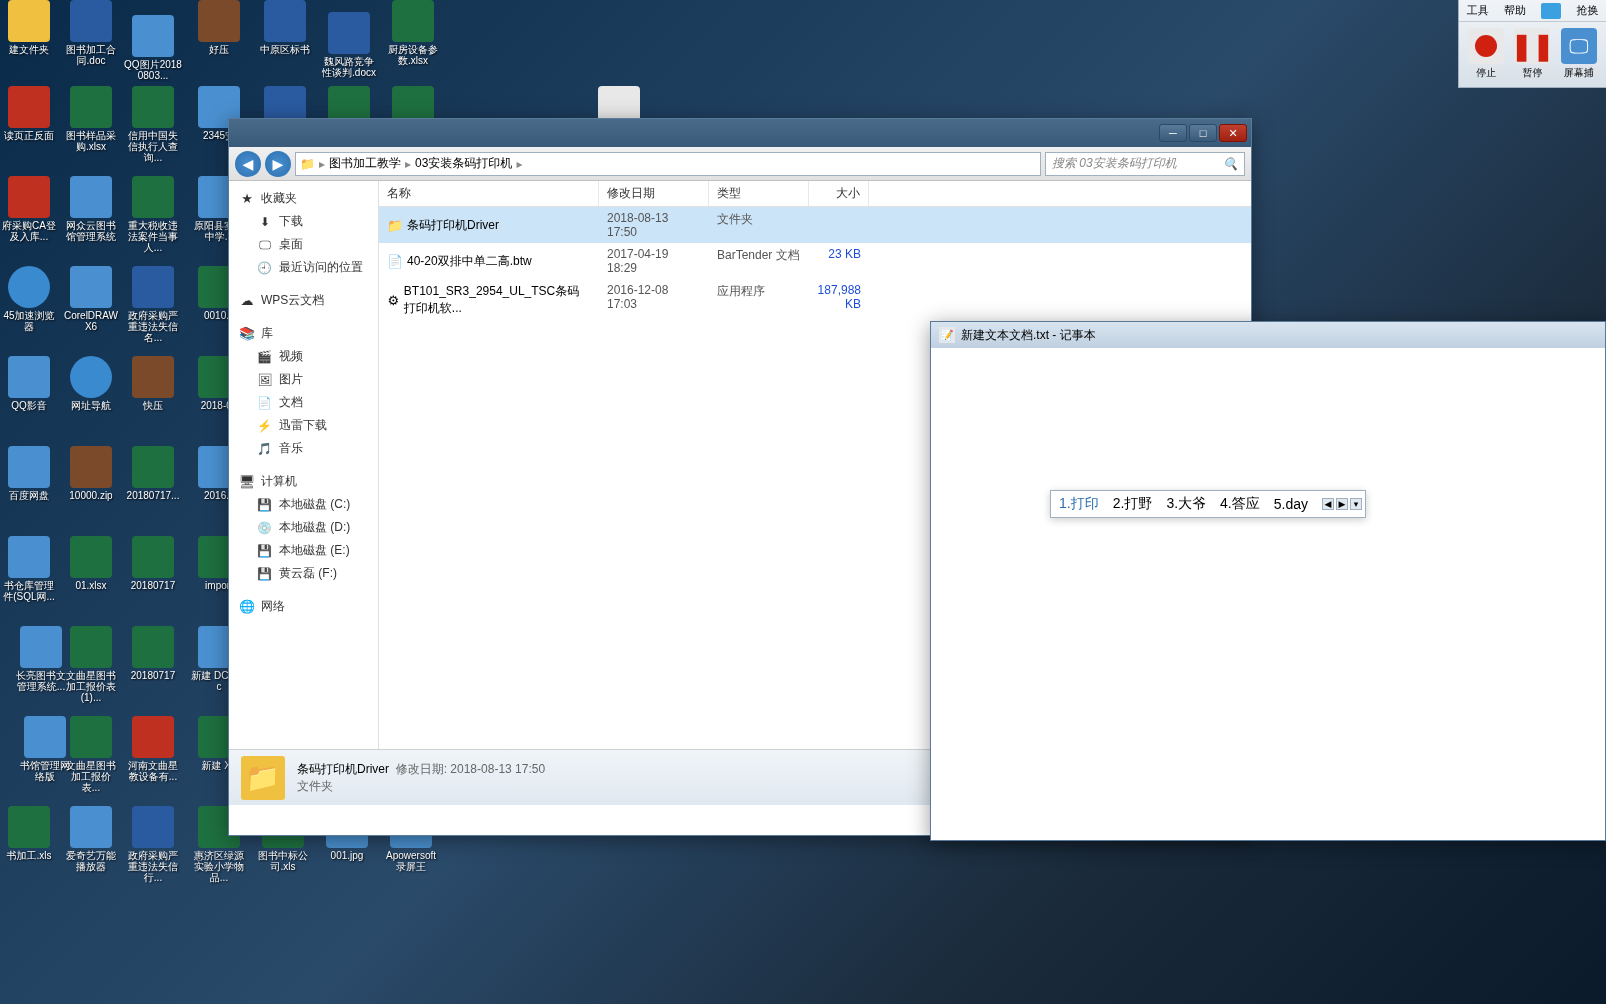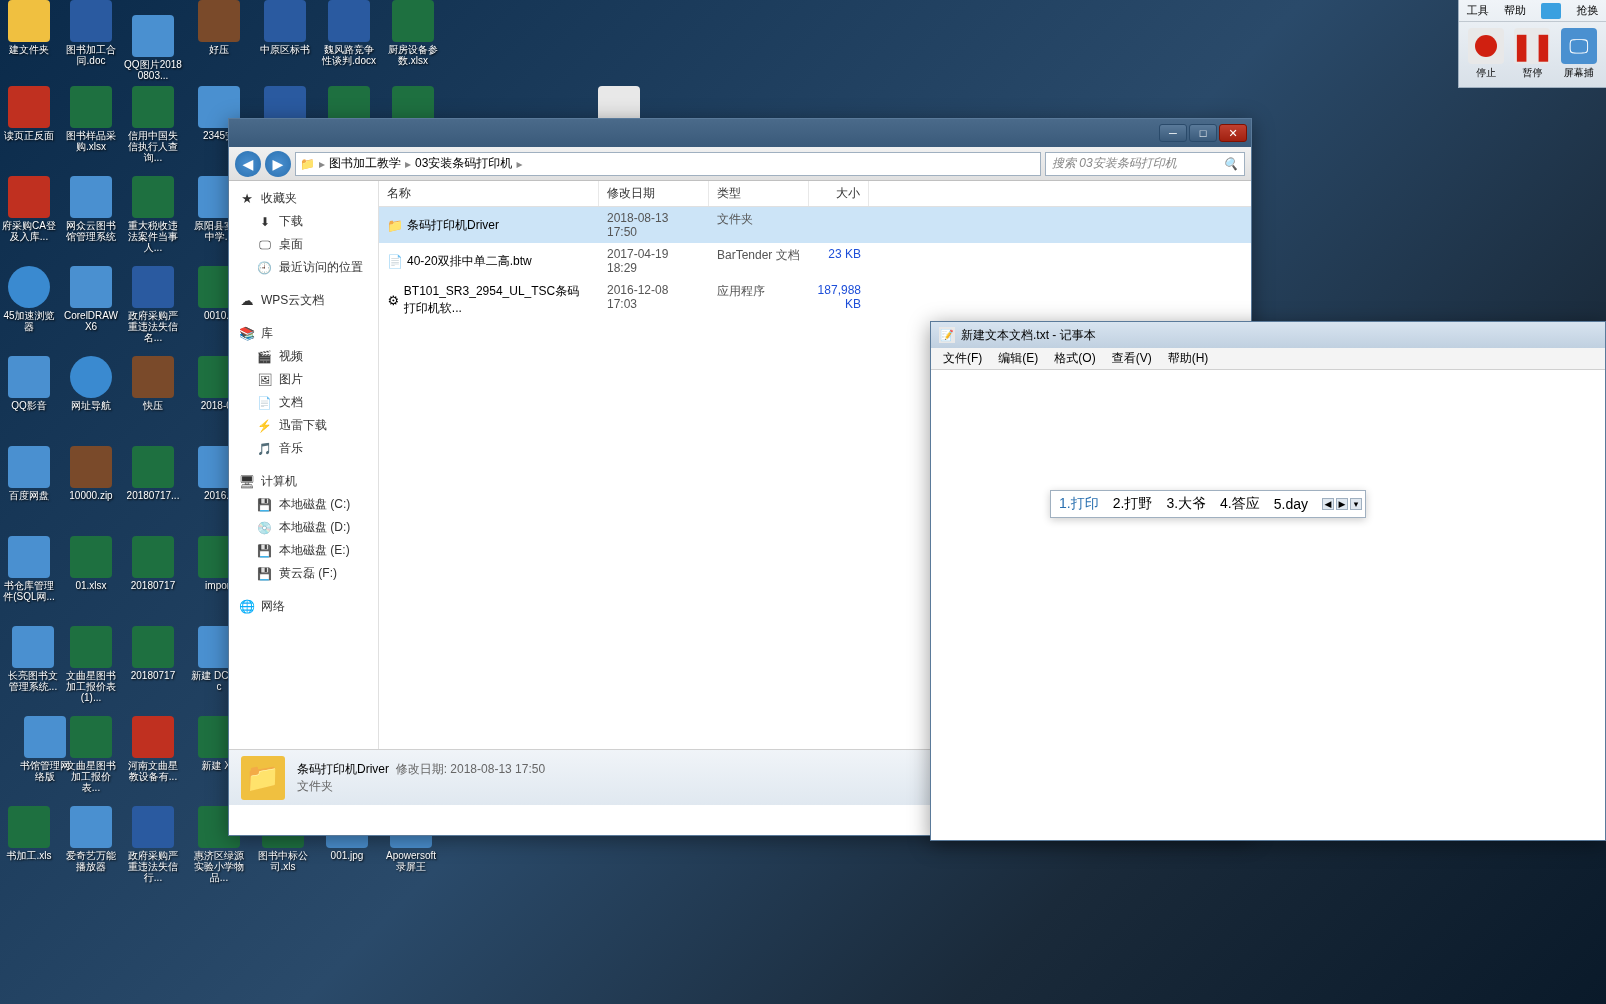--- a/index.html
+++ b/index.html
@@ -107,21 +107,21 @@
       <span class="lbl">QQ图片20180803...</span>
     </div>
     <div class="desktop-icon" style="left: 190px; top: 0px;">
       <div class="ico zip"></div>
       <span class="lbl">好压</span>
     </div>
     <div class="desktop-icon" style="left: 256px; top: 0px;">
       <div class="ico word"></div>
       <span class="lbl">中原区标书</span>
     </div>
-    <div class="desktop-icon" style="left: 320px; top: 0px;">
+    <div class="desktop-icon" style="left: 320px; top: 12px;">
       <div class="ico word"></div>
       <span class="lbl">魏风路竞争性谈判.docx</span>
     </div>
     <div class="desktop-icon" style="left: 384px; top: 0px;">
       <div class="ico excel"></div>
       <span class="lbl">厨房设备参数.xlsx</span>
     </div>
     <div class="desktop-icon" style="left: 0px; top: 86px;">
       <div class="ico pdf"></div>
       <span class="lbl">读页正反面</span>
@@ -227,21 +227,21 @@
       <span class="lbl">01.xlsx</span>
     </div>
     <div class="desktop-icon" style="left: 124px; top: 536px;">
       <div class="ico excel"></div>
       <span class="lbl">20180717</span>
     </div>
     <div class="desktop-icon" style="left: 190px; top: 536px;">
       <div class="ico excel"></div>
       <span class="lbl">import</span>
     </div>
-    <div class="desktop-icon" style="left: 4px; top: 626px; text-align: center;">
+    <div class="desktop-icon" style="left: 12px; top: 626px; text-align: center;">
       <div class="ico "></div>
       <span class="lbl">长亮图书文管理系统...</span>
     </div>
     <div class="desktop-icon" style="left: 62px; top: 626px;">
       <div class="ico excel"></div>
       <span class="lbl">文曲星图书加工报价表(1)...</span>
     </div>
     <div class="desktop-icon" style="left: 124px; top: 626px;">
       <div class="ico excel"></div>
       <span class="lbl">20180717</span>
@@ -443,27 +443,20 @@
       <div><span>条码打印机Driver</span>&nbsp;&nbsp;<span style="color:#666">修改日期: 2018-08-13 17:50</span></div>
       <div style="color:#666">文件夹</div>
     </div>
   </div>
 </div>
 
 <div class="notepad">
   <div class="titlebar">
     <span class="nico">📝</span>
     <span>新建文本文档.txt - 记事本</span>
-  </div>
-  <div class="menubar">
-    <span class="mitem">文件(F)</span>
-    <span class="mitem">编辑(E)</span>
-    <span class="mitem">格式(O)</span>
-    <span class="mitem">查看(V)</span>
-    <span class="mitem">帮助(H)</span>
   </div>
 </div>
 
 <div class="ime">
   <div class="cands">
     <span class="cand active">1.打印</span>
     <span class="cand">2.打野</span>
     <span class="cand">3.大爷</span>
     <span class="cand">4.答应</span>
     <span class="cand">5.day</span>

